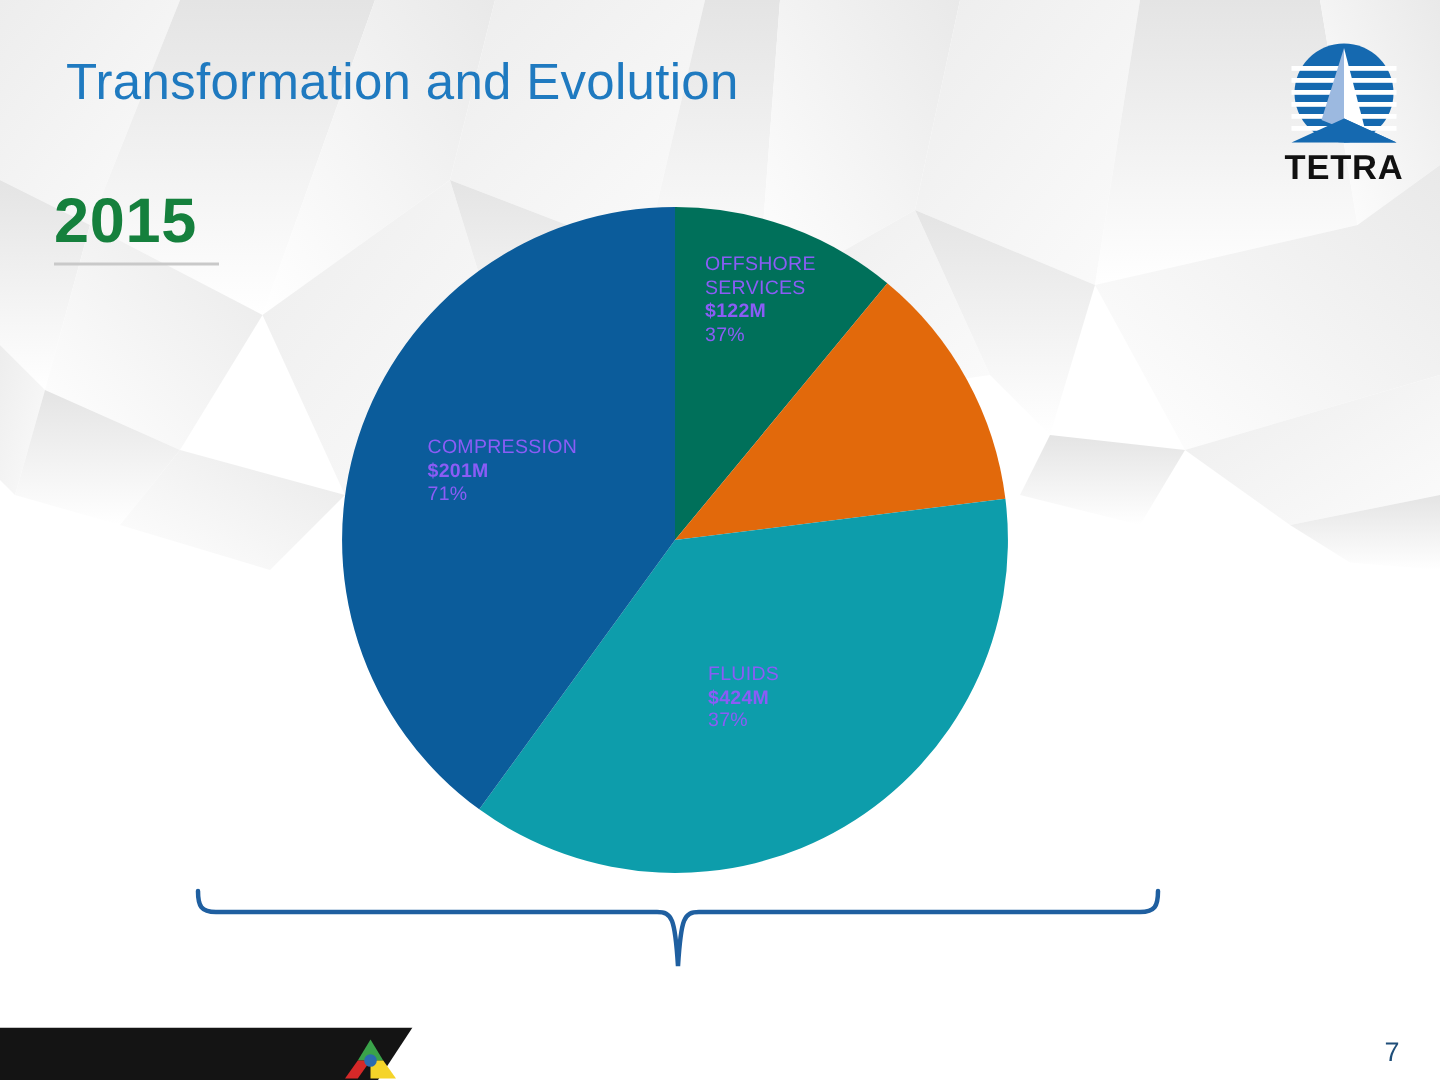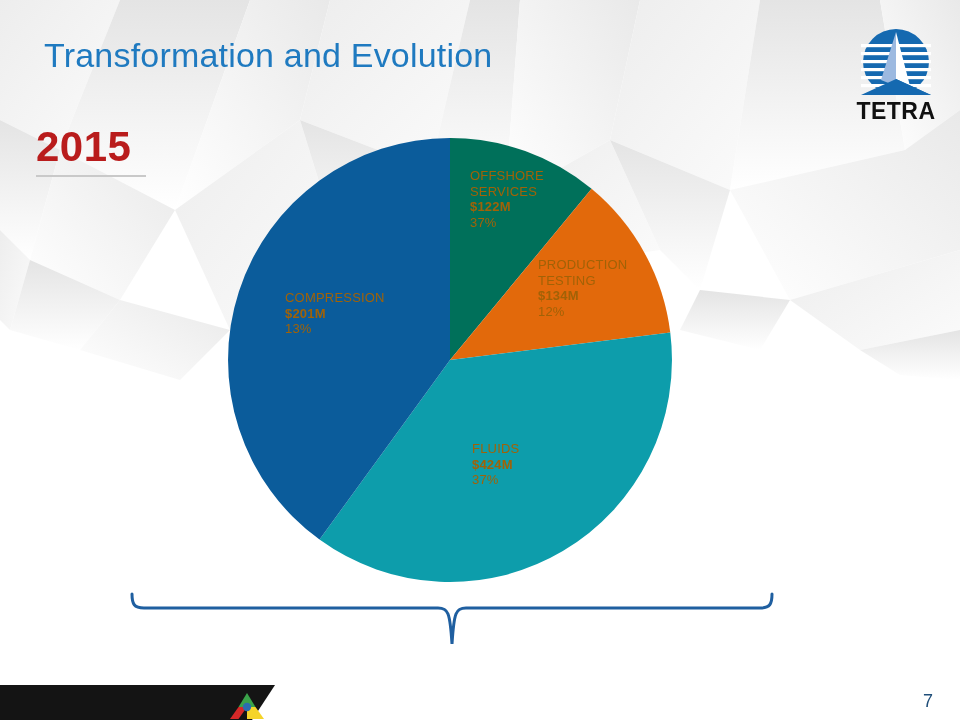--- a/index.html
+++ b/index.html
@@ -40,21 +40,21 @@
   
   #year-block {
     position: absolute;
     left: 36px;
     top: 125px;
     width: 150px;
   }
   #year-label {
     font-size: 42px;
     font-weight: bold;
-    color: #b91c1c;
+    color: #15803d;
     line-height: 1.05;
     letter-spacing: 0.5px;
   }
   #year-rule {
     margin-top: 6px;
     width: 110px;
     height: 2px;
     background: #c9c9c9;
   }
 
@@ -72,21 +72,21 @@
     position: absolute;
     left: 228px;
     top: 138px;
     width: 444px;
     height: 444px;
   }
   #pie-svg { display: block; }
 
   .slice-label {
     position: absolute;
-    color: #a16207;
+    color: #8b5cf6;
     font-size: 13px;
     line-height: 15.5px;
     letter-spacing: 0.2px;
     white-space: nowrap;
   }
   .slice-label .cat { font-weight: normal; }
   .slice-label .val { font-weight: bold; }
   .slice-label .pct { font-weight: normal; }
 
   #label-offshore   { left: 470px; top: 168px; }
@@ -231,31 +231,25 @@
     </svg>
   </div>
 
   <div id="label-offshore" class="slice-label">
     <div class="cat">OFFSHORE</div>
     <div class="cat">SERVICES</div>
     <div class="val">$122M</div>
     <div class="pct">37%</div>
   </div>
 
-  <div id="label-production" class="slice-label">
-    <div class="cat">PRODUCTION</div>
-    <div class="cat">TESTING</div>
-    <div class="val">$134M</div>
-    <div class="pct">12%</div>
-  </div>
 
   <div id="label-compression" class="slice-label">
     <div class="cat">COMPRESSION</div>
     <div class="val">$201M</div>
-    <div class="pct">13%</div>
+    <div class="pct">71%</div>
   </div>
 
   <div id="label-fluids" class="slice-label">
     <div class="cat">FLUIDS</div>
     <div class="val">$424M</div>
     <div class="pct">37%</div>
   </div>
 
   <svg id="brace" viewBox="0 0 648 56">
     <path d="M 4 2

